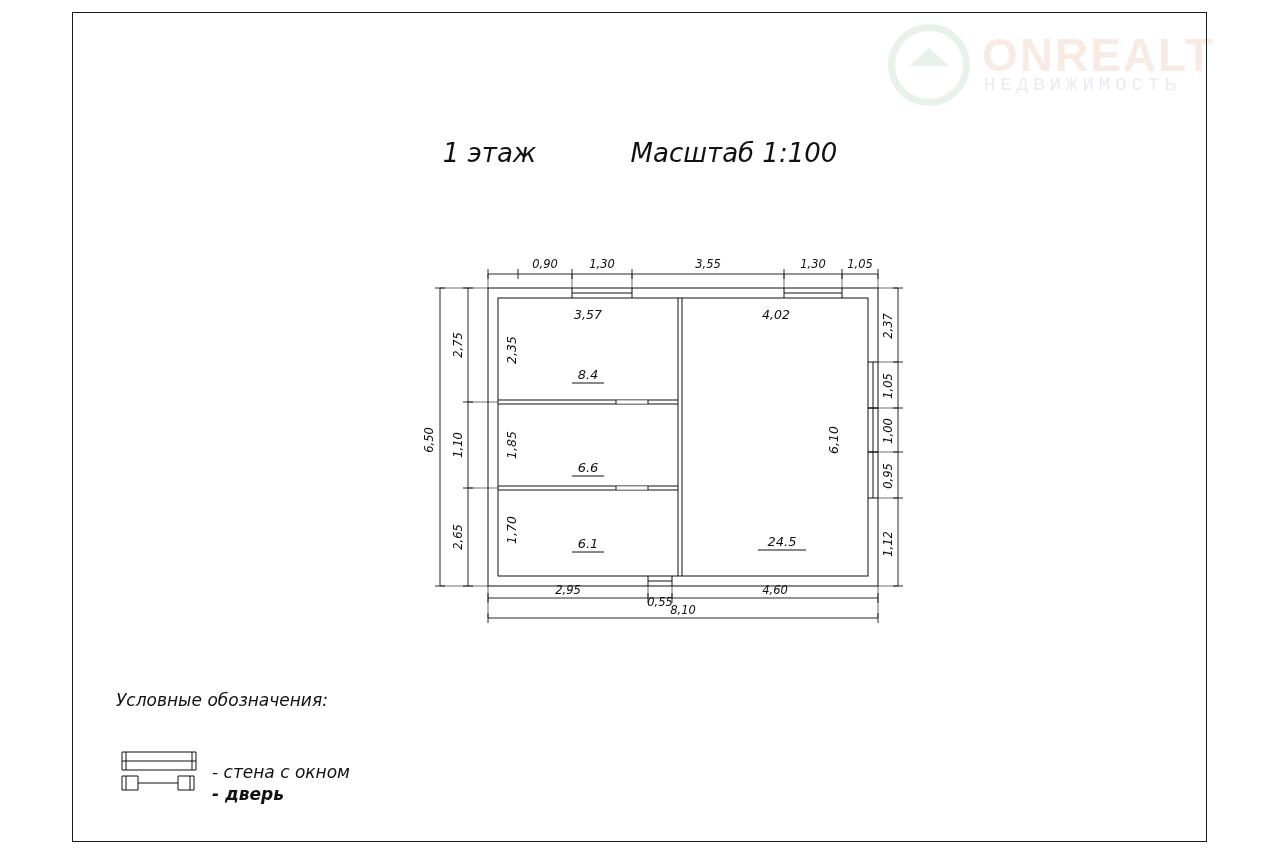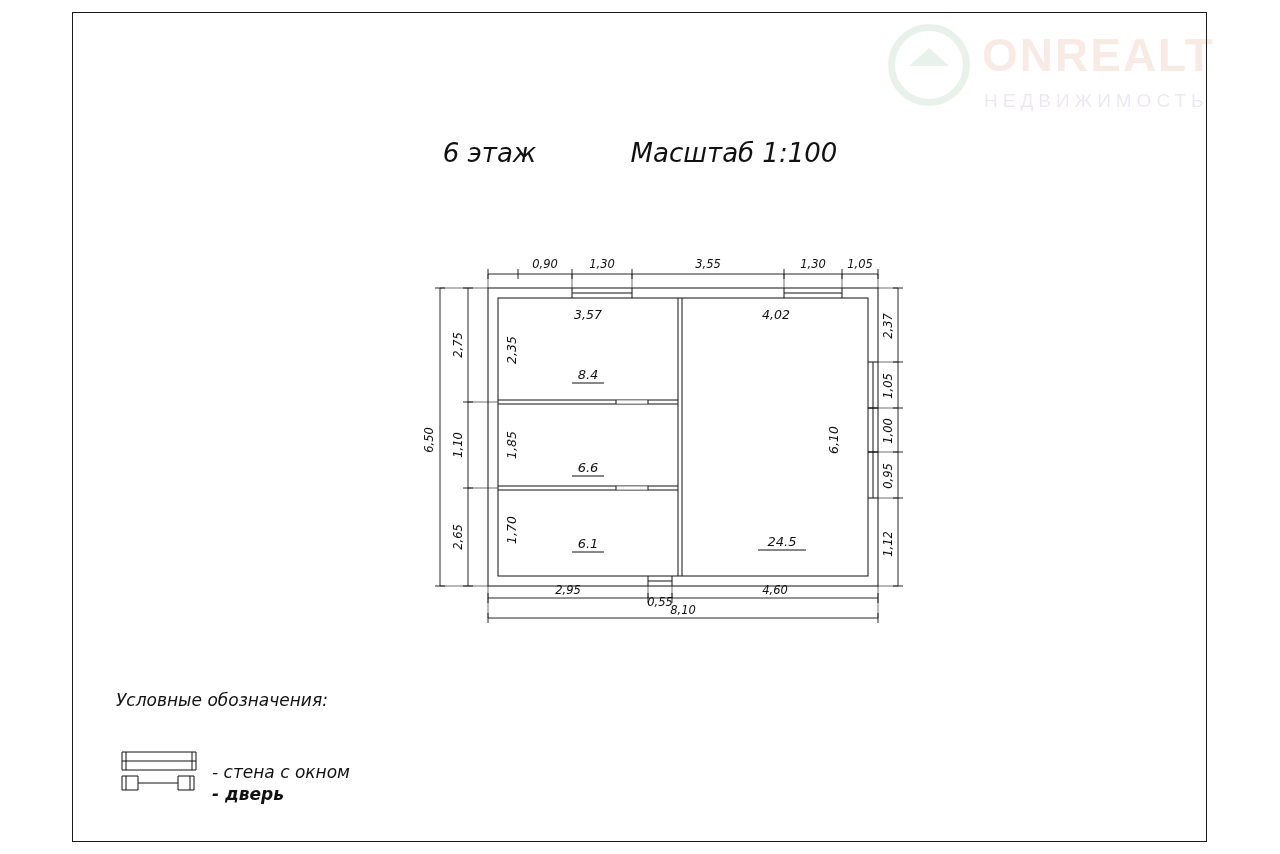--- a/index.html
+++ b/index.html
@@ -68,25 +68,25 @@
     top: 6px;
     font-size: 46px;
     font-weight: bold;
     letter-spacing: 2px;
     color: #c2410c;
     font-family: "Liberation Sans", sans-serif;
   }
   #watermark .wm-sub {
     position: absolute;
     left: 114px;
-    top: 68px;
+    top: 52px;
     font-size: 19px;
     letter-spacing: 5px;
     color: #4c1d95;
-    font-family: Liberation Sans, sans-serif;
+    font-family: Liberation Mono, monospace;
   }
   #watermark .wm-circle {
     position: absolute;
     left: 18px;
     top: 2px;
     width: 82px;
     height: 82px;
     border: 7px solid #2a7d3a;
     border-radius: 50%;
     box-sizing: border-box;
@@ -162,21 +162,21 @@
   <div id="frame"></div>
 
   <div id="watermark">
     <div class="wm-circle"></div>
     <div class="wm-roof"></div>
     <div class="wm-text">ONREALT</div>
     <div class="wm-sub">НЕДВИЖИМОСТЬ</div>
   </div>
 
   <div id="title-sub">
-    <span class="floor">6 этаж</span>
+    <span class="floor">1 этаж</span>
     <span>Масштаб 1:100</span>
   </div>
 
   <svg id="plan" width="520" height="400" viewBox="0 0 520 400">
 
     <g stroke="#111" fill="none" stroke-width="1">
 
       <rect x="88" y="48" width="390" height="298"></rect>
 
       <rect x="98" y="58" width="370" height="278"></rect>

